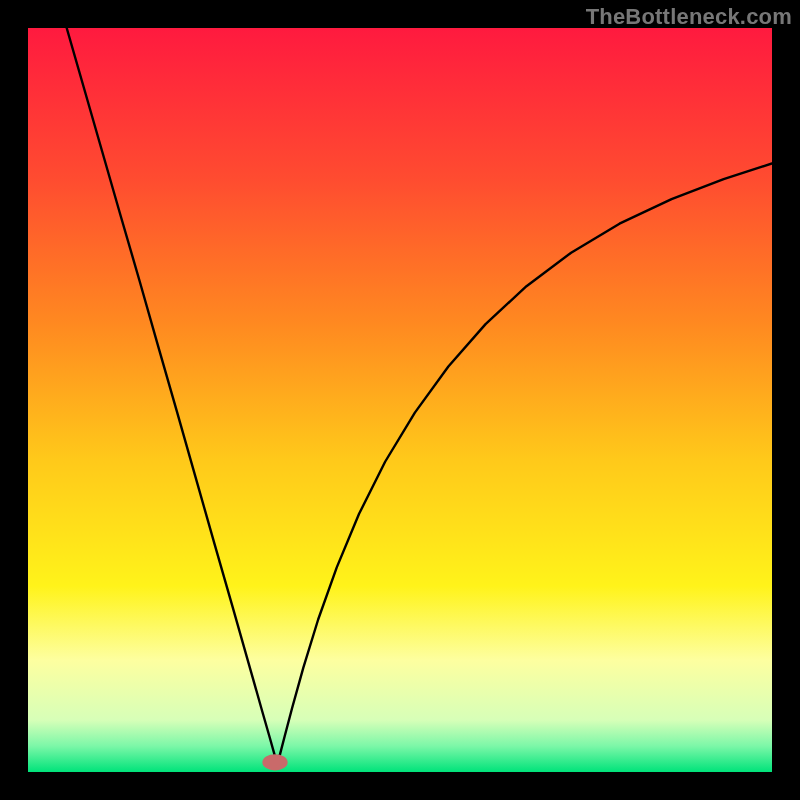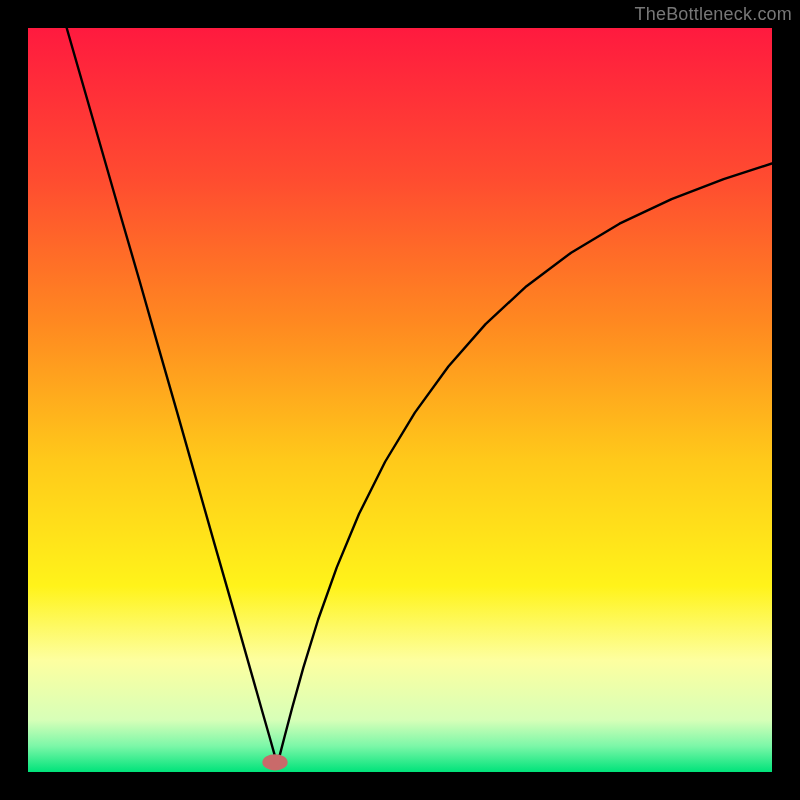--- a/index.html
+++ b/index.html
@@ -24,22 +24,22 @@
     top: 28px;
     left: 28px;
     width: 744px;
     height: 744px;
   }
   .watermark {
     position: absolute;
     top: 4px;
     right: 8px;
     color: #777;
-    font-size: 18px;
-    font-weight: 400;
+    font-size: 22px;
+    font-weight: 700;
     letter-spacing: 0.2px;
     user-select: none;
     margin-left: 28px;
   }
 </style>
 </head>
 <body>
 
 <div class="frame">
   <div class="watermark">TheBottleneck.com</div>

